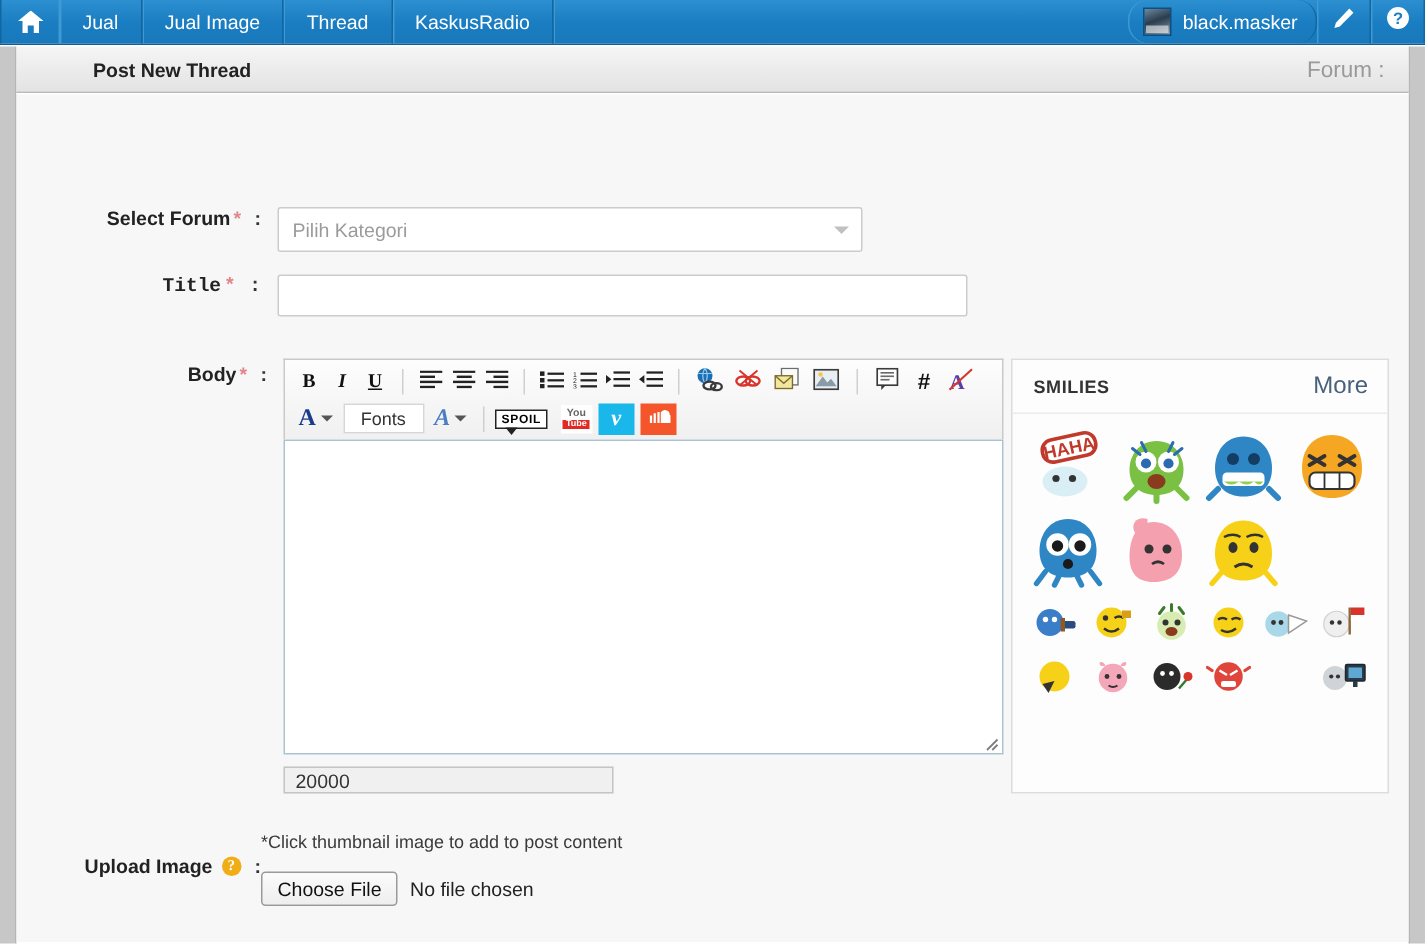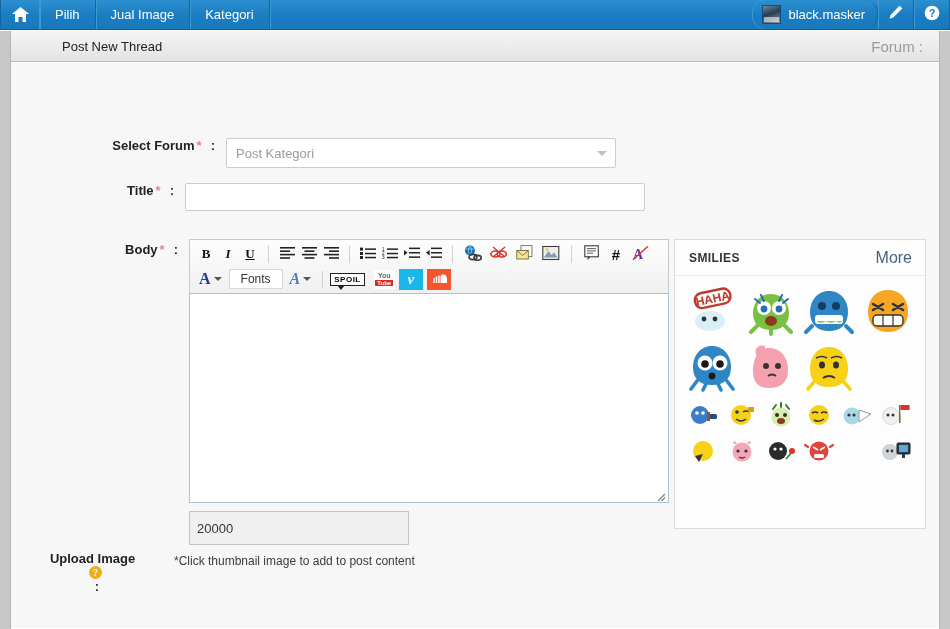--- a/index.html
+++ b/index.html
@@ -69,55 +69,55 @@
     background: #ffffff;
     border-left: 1px solid #b5b5b5; border-right: 1px solid #b5b5b5;
   }
   .panel-header {
     position: relative; height: 31px;
     background: linear-gradient(to bottom, #f5f5f5 0%, #e3e3e3 100%);
     border-bottom: 1px solid #b9b9b9;
     display: flex; align-items: center; justify-content: space-between;
     padding: 0 16px 0 12px;
   }
-  .panel-title { font-size: 13px; font-weight: normal; color: #222; padding-left: 39px; }
+  .panel-title { font-size: 13px; font-weight: bold; color: #222; padding-left: 39px; }
   .panel-forum { font-size: 15px; color: #9a9a9a; }
   .panel-body {
     position: relative; height: 566px;
     background: #f7f7f7;
     border-top: 1px solid #ffffff;
   }
 
   
   .frow { position: absolute; display: flex; }
   .flabel {
     font-size: 13px; font-weight: bold; color: #222;
     text-align: right; white-space: nowrap;
   }
   .req { color: #e0868b; font-weight: bold; margin-left: 2px; }
   .colon { color: #333; font-weight: bold; margin-left: 9px; }
 
   
-  .row-forum { left: 0; top: 75px; width: 930px; padding-left: 41px; }
+  .row-forum { left: 0; top: 75px; width: 930px; }
   .row-forum .flabel { width: 163px; }
   .select-box {
     margin-left: 11px; width: 390px; height: 30px;
     background: #fff; border: 1px solid #ccc; border-radius: 2px;
     display: flex; align-items: center; justify-content: space-between;
     padding: 0 8px 0 9px; cursor: pointer;
   }
   .select-text { font-size: 13px; color: #9b9b9b; }
   .caret-down {
     width: 0; height: 0; border-left: 5px solid transparent;
     border-right: 5px solid transparent; border-top: 5px solid #c0c0c0;
   }
 
   
   .row-title { left: 0; top: 120px; width: 930px; }
-  .row-title .flabel { width: 163px; }
+  .row-title .flabel { width: 163px; font-family: Liberation Mono, monospace; }
   .title-input {
     margin-left: 11px; width: 460px; height: 28px;
     background: #fff; border: 1px solid #ccc; border-radius: 2px;
     font-family: "Liberation Sans", sans-serif; font-size: 13px;
     padding: 0 6px; color: #222; outline: none;
   }
 
   
   .row-body { left: 4px; top: 176px; width: 930px; }
   .row-body .flabel { width: 163px; padding-top: 3px; }
@@ -181,21 +181,21 @@
     width: 480px; height: 210px; background: #fff;
     border: 1px solid #a9c3d1; outline: none; resize: none;
     font-family: "Liberation Sans", sans-serif; font-size: 13px;
     padding: 5px; color: #222; display: block;
   }
   .resize-grip {
     position: absolute; right: 3px; bottom: 3px; width: 12px; height: 12px;
     pointer-events: none;
   }
   .charcount {
-    margin-top: 8px; width: 220px; height: 34px;
+    margin-top: 8px; width: 220px; height: 18px;
     background: #f0f0f0; border: 1px solid #c4c4c4;
     display: flex; align-items: center; padding: 0 7px;
     font-size: 13px; color: #333;
   }
 
   
   .smilies {
     position: absolute; left: 663px; top: 176px;
     width: 252px; height: 290px;
     background: #fdfdfd; border: 1px solid #dcdcdc;
@@ -213,21 +213,21 @@
   .sm-big { width: 52px; height: 52px; cursor: pointer; }
   .smilies-small-wrap { padding: 8px 10px 0 10px; }
   .smilies-small {
     display: grid; grid-template-columns: repeat(6, 1fr);
     row-gap: 8px; justify-items: center;
   }
   .sm-small { width: 30px; height: 28px; cursor: pointer; }
 
   
   .row-upload { left: 0; top: 488px; width: 930px; }
-  .row-upload .flabel { width: 163px; display: flex; align-items: center; justify-content: flex-end; flex-direction: column; }
+  .row-upload .flabel { width: 163px; display: flex; align-items: center; justify-content: flex-end; }
   .help-dot {
     display: inline-flex; align-items: center; justify-content: center;
     width: 13px; height: 13px; border-radius: 50%;
     background: #f0ad15; color: #fff; font-size: 10px; font-weight: bold;
     margin-left: 6px; font-family: "Liberation Serif", serif;
   }
   .upload-col { padding-top: 3px; }
   .upload-note { font-size: 12px; color: #3b3b3b; }
   .file-line { margin-top: 13px; display: flex; align-items: center; gap: 8px; }
   .choose-file {
@@ -243,27 +243,30 @@
 
 <div class="topnav">
   <div class="nav-home">
     <span>
       <svg width="17" height="15" viewBox="0 0 17 15">
         <path d="M8.5 0 L17 7 H14 V15 H10.5 V10 H6.5 V15 H3 V7 H0 Z" fill="#ffffff"></path>
       </svg>
     </span>
   </div>
   <div class="nav-item">
-    <span>Pilih</span>
+    <span>Jual</span>
   </div>
   <div class="nav-item">
     <span>Jual Image</span>
   </div>
   <div class="nav-item">
-    <span>Kategori</span>
+    <span>Thread</span>
+  </div>
+  <div class="nav-item">
+    <span>KaskusRadio</span>
   </div>
   <div class="nav-spacer"></div>
   <div class="nav-right">
     <div class="nav-user">
       <span class="avatar"></span>
       <span>black.masker</span>
     </div>
     <div class="nav-icon-btn">
       <span>
         <svg width="15" height="15" viewBox="0 0 15 15">
@@ -292,21 +295,21 @@
     <div class="panel-forum">Forum :</div>
   </div>
 
   <div class="panel-body">
 
     <div class="frow row-forum">
       <div class="flabel">
         <span>Select Forum</span><span class="req">*</span><span class="colon">:</span>
       </div>
       <div class="select-box">
-        <span class="select-text">Post Kategori</span>
+        <span class="select-text">Pilih Kategori</span>
         <span class="caret-down"></span>
       </div>
     </div>
 
     <div class="frow row-title">
       <div class="flabel">
         <span>Title</span><span class="req">*</span><span class="colon">:</span>
       </div>
       <input class="title-input" type="text" value="" style="">
     </div>
@@ -723,17 +726,21 @@
     </div>
 
     <div class="frow row-upload">
       <div class="flabel">
         <span>Upload Image</span>
         <span class="help-dot">?</span>
         <span class="colon">:</span>
       </div>
       <div class="upload-col">
         <div class="upload-note">*Click thumbnail image to add to post content</div>
+        <div class="file-line">
+          <button class="choose-file">Choose File</button>
+          <span class="file-status">No file chosen</span>
+        </div>
       </div>
     </div>
 
   </div>
 </div>
 
 </body></html>

